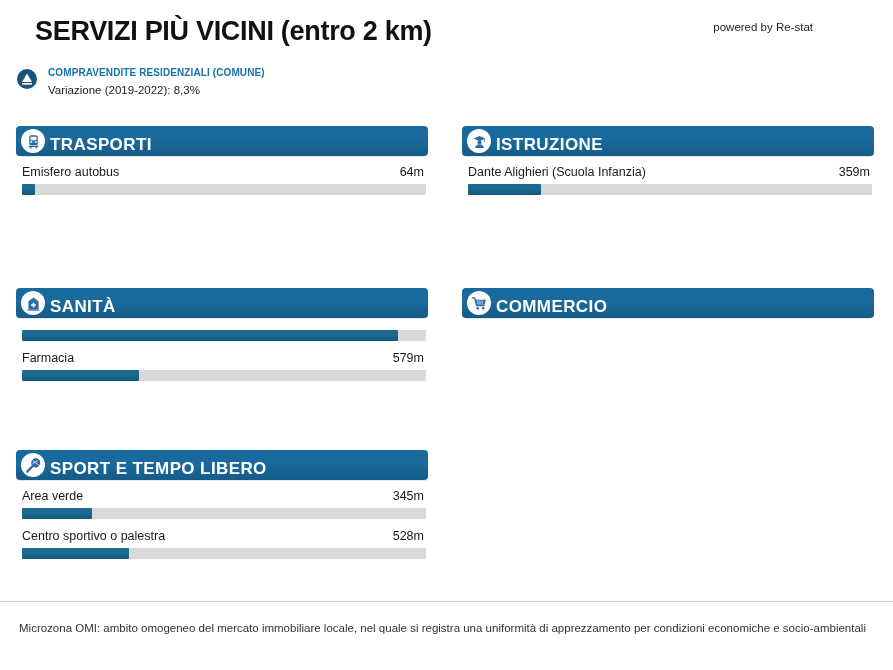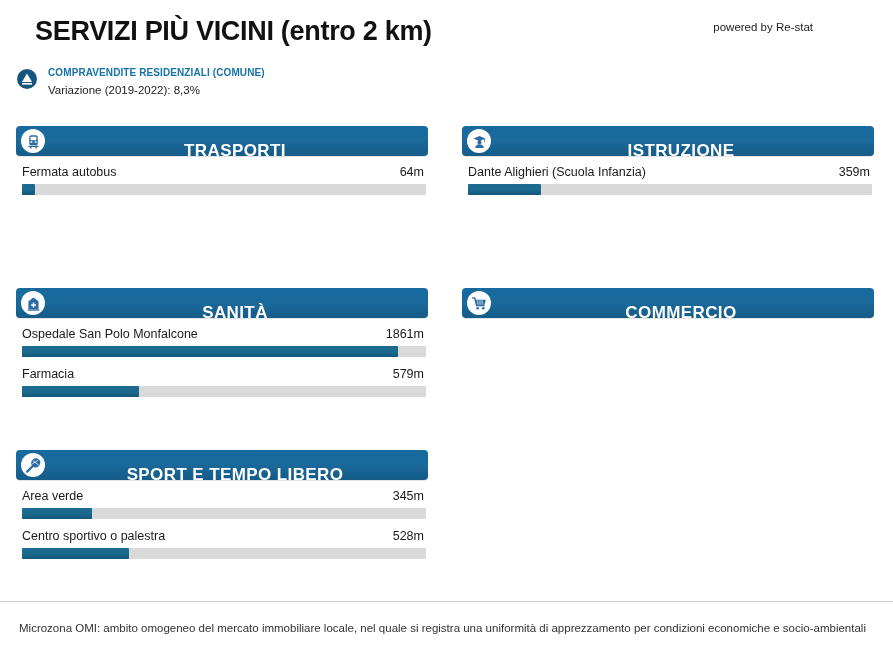--- a/index.html
+++ b/index.html
@@ -108,24 +108,24 @@
     background: #ffffff;
     display: flex;
     align-items: center;
     justify-content: center;
   }
   .card-header-icon svg { display: block; }
   .card-header-title {
     position: absolute;
     left: 34px;
     right: 8px;
-    top: 10px;
+    top: 4px;
     height: 30px;
     line-height: 30px;
-    text-align: center;
+    text-align: left;
     color: #ffffff;
     font-size: 17px;
     font-weight: bold;
     letter-spacing: 0.4px;
     white-space: nowrap;
     overflow: hidden;
   }
 
   .card-body {
     padding-top: 9px;
@@ -234,21 +234,21 @@
             <rect x="4" y="15" width="12" height="1.5" rx="0.7" fill="#2b6ca3"></rect>
             <rect x="6" y="16.5" width="1.8" height="1.6" fill="#2b6ca3"></rect>
             <rect x="12.2" y="16.5" width="1.8" height="1.6" fill="#2b6ca3"></rect>
           </svg>
         </span>
         <span class="card-header-title">TRASPORTI</span>
       </div>
       <div class="card-body">
         <div class="service-row">
           <div class="service-labels">
-            <span class="service-name">Fermata autobus</span>
+            <span class="service-name">Emisfero autobus</span>
             <span class="service-value">64m</span>
           </div>
           <div class="bar-track">
             <div class="bar-fill" style="width: 3.2%;"></div>
           </div>
         </div>
       </div>
     </div>
     <div class="card card-col-right card-row-1">
       <div class="card-header">
@@ -282,24 +282,20 @@
             <path d="M10 2.8 L15.6 7 L4.4 7 Z" fill="#2b6ca3"></path>
             <rect x="9.1" y="9" width="1.8" height="5.6" fill="#ffffff"></rect>
             <rect x="7.2" y="10.9" width="5.6" height="1.8" fill="#ffffff"></rect>
             <rect x="3" y="17" width="14" height="1.4" fill="#2b6ca3"></rect>
           </svg>
         </span>
         <span class="card-header-title">SANITÀ</span>
       </div>
       <div class="card-body">
         <div class="service-row">
-          <div class="service-labels">
-            <span class="service-name">Ospedale San Polo Monfalcone</span>
-            <span class="service-value">1861m</span>
-          </div>
           <div class="bar-track">
             <div class="bar-fill" style="width: 93.05%;"></div>
           </div>
         </div>
         <div class="service-row">
           <div class="service-labels">
             <span class="service-name">Farmacia</span>
             <span class="service-value">579m</span>
           </div>
           <div class="bar-track">

